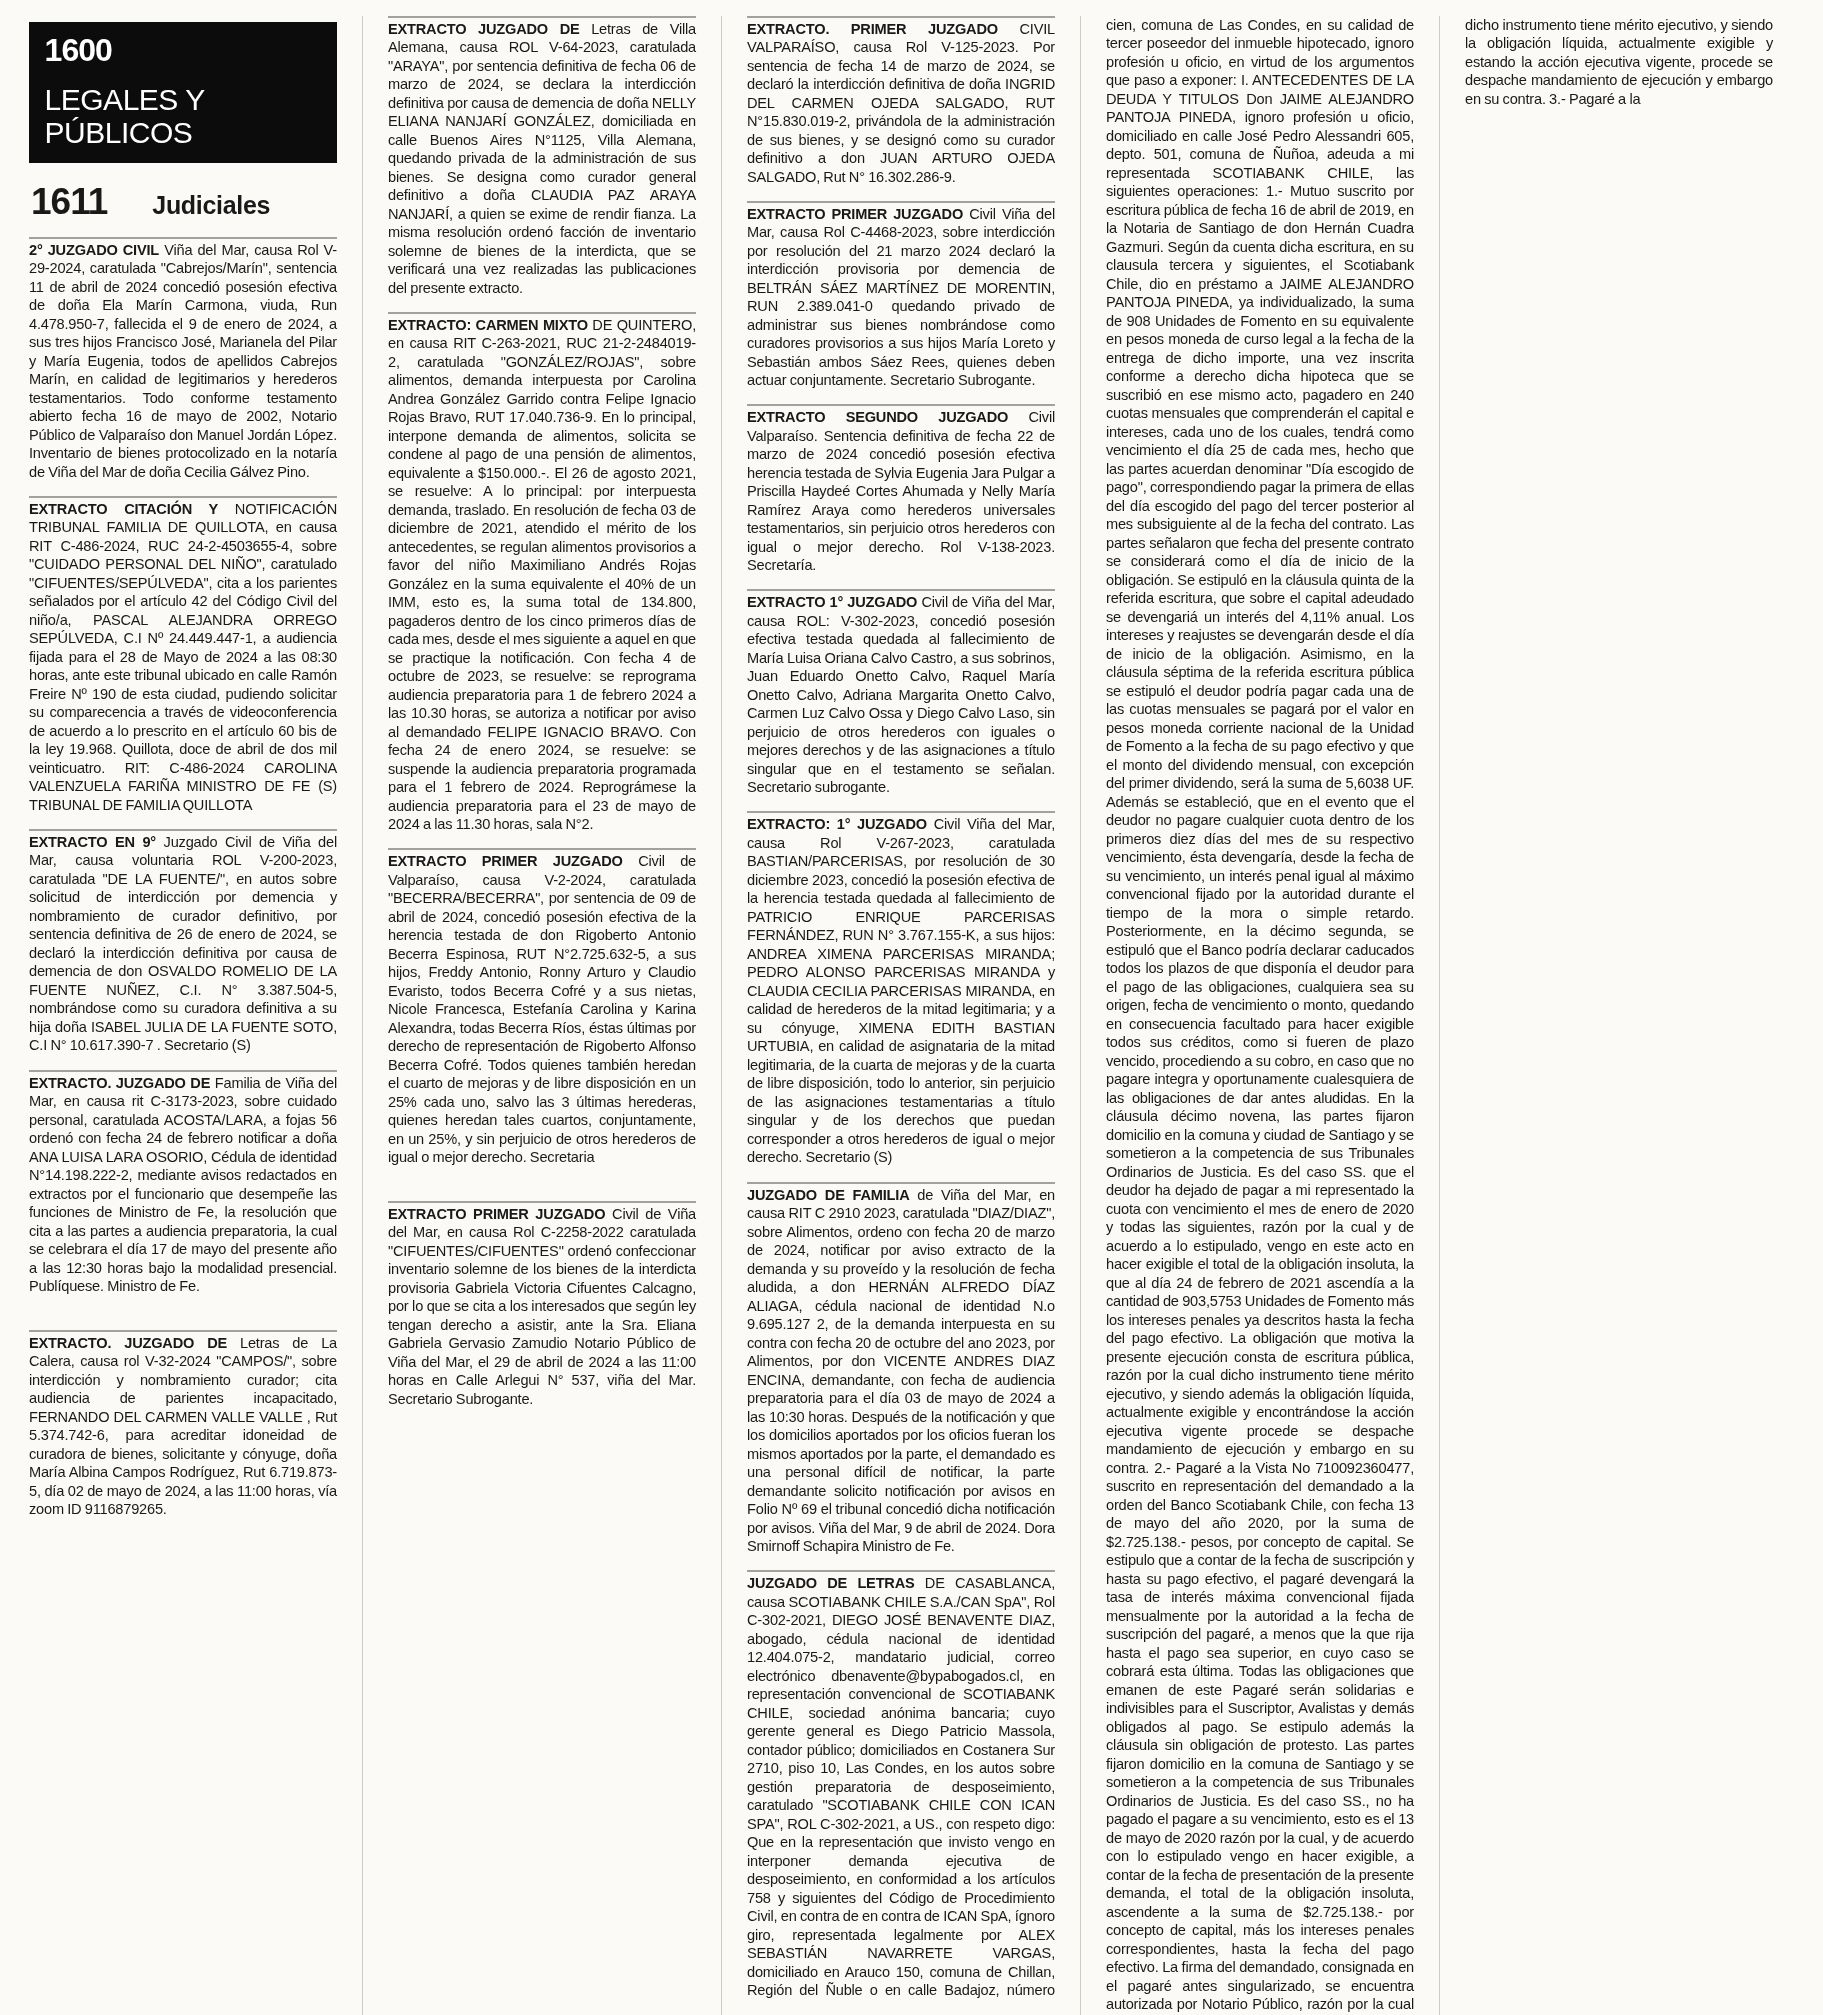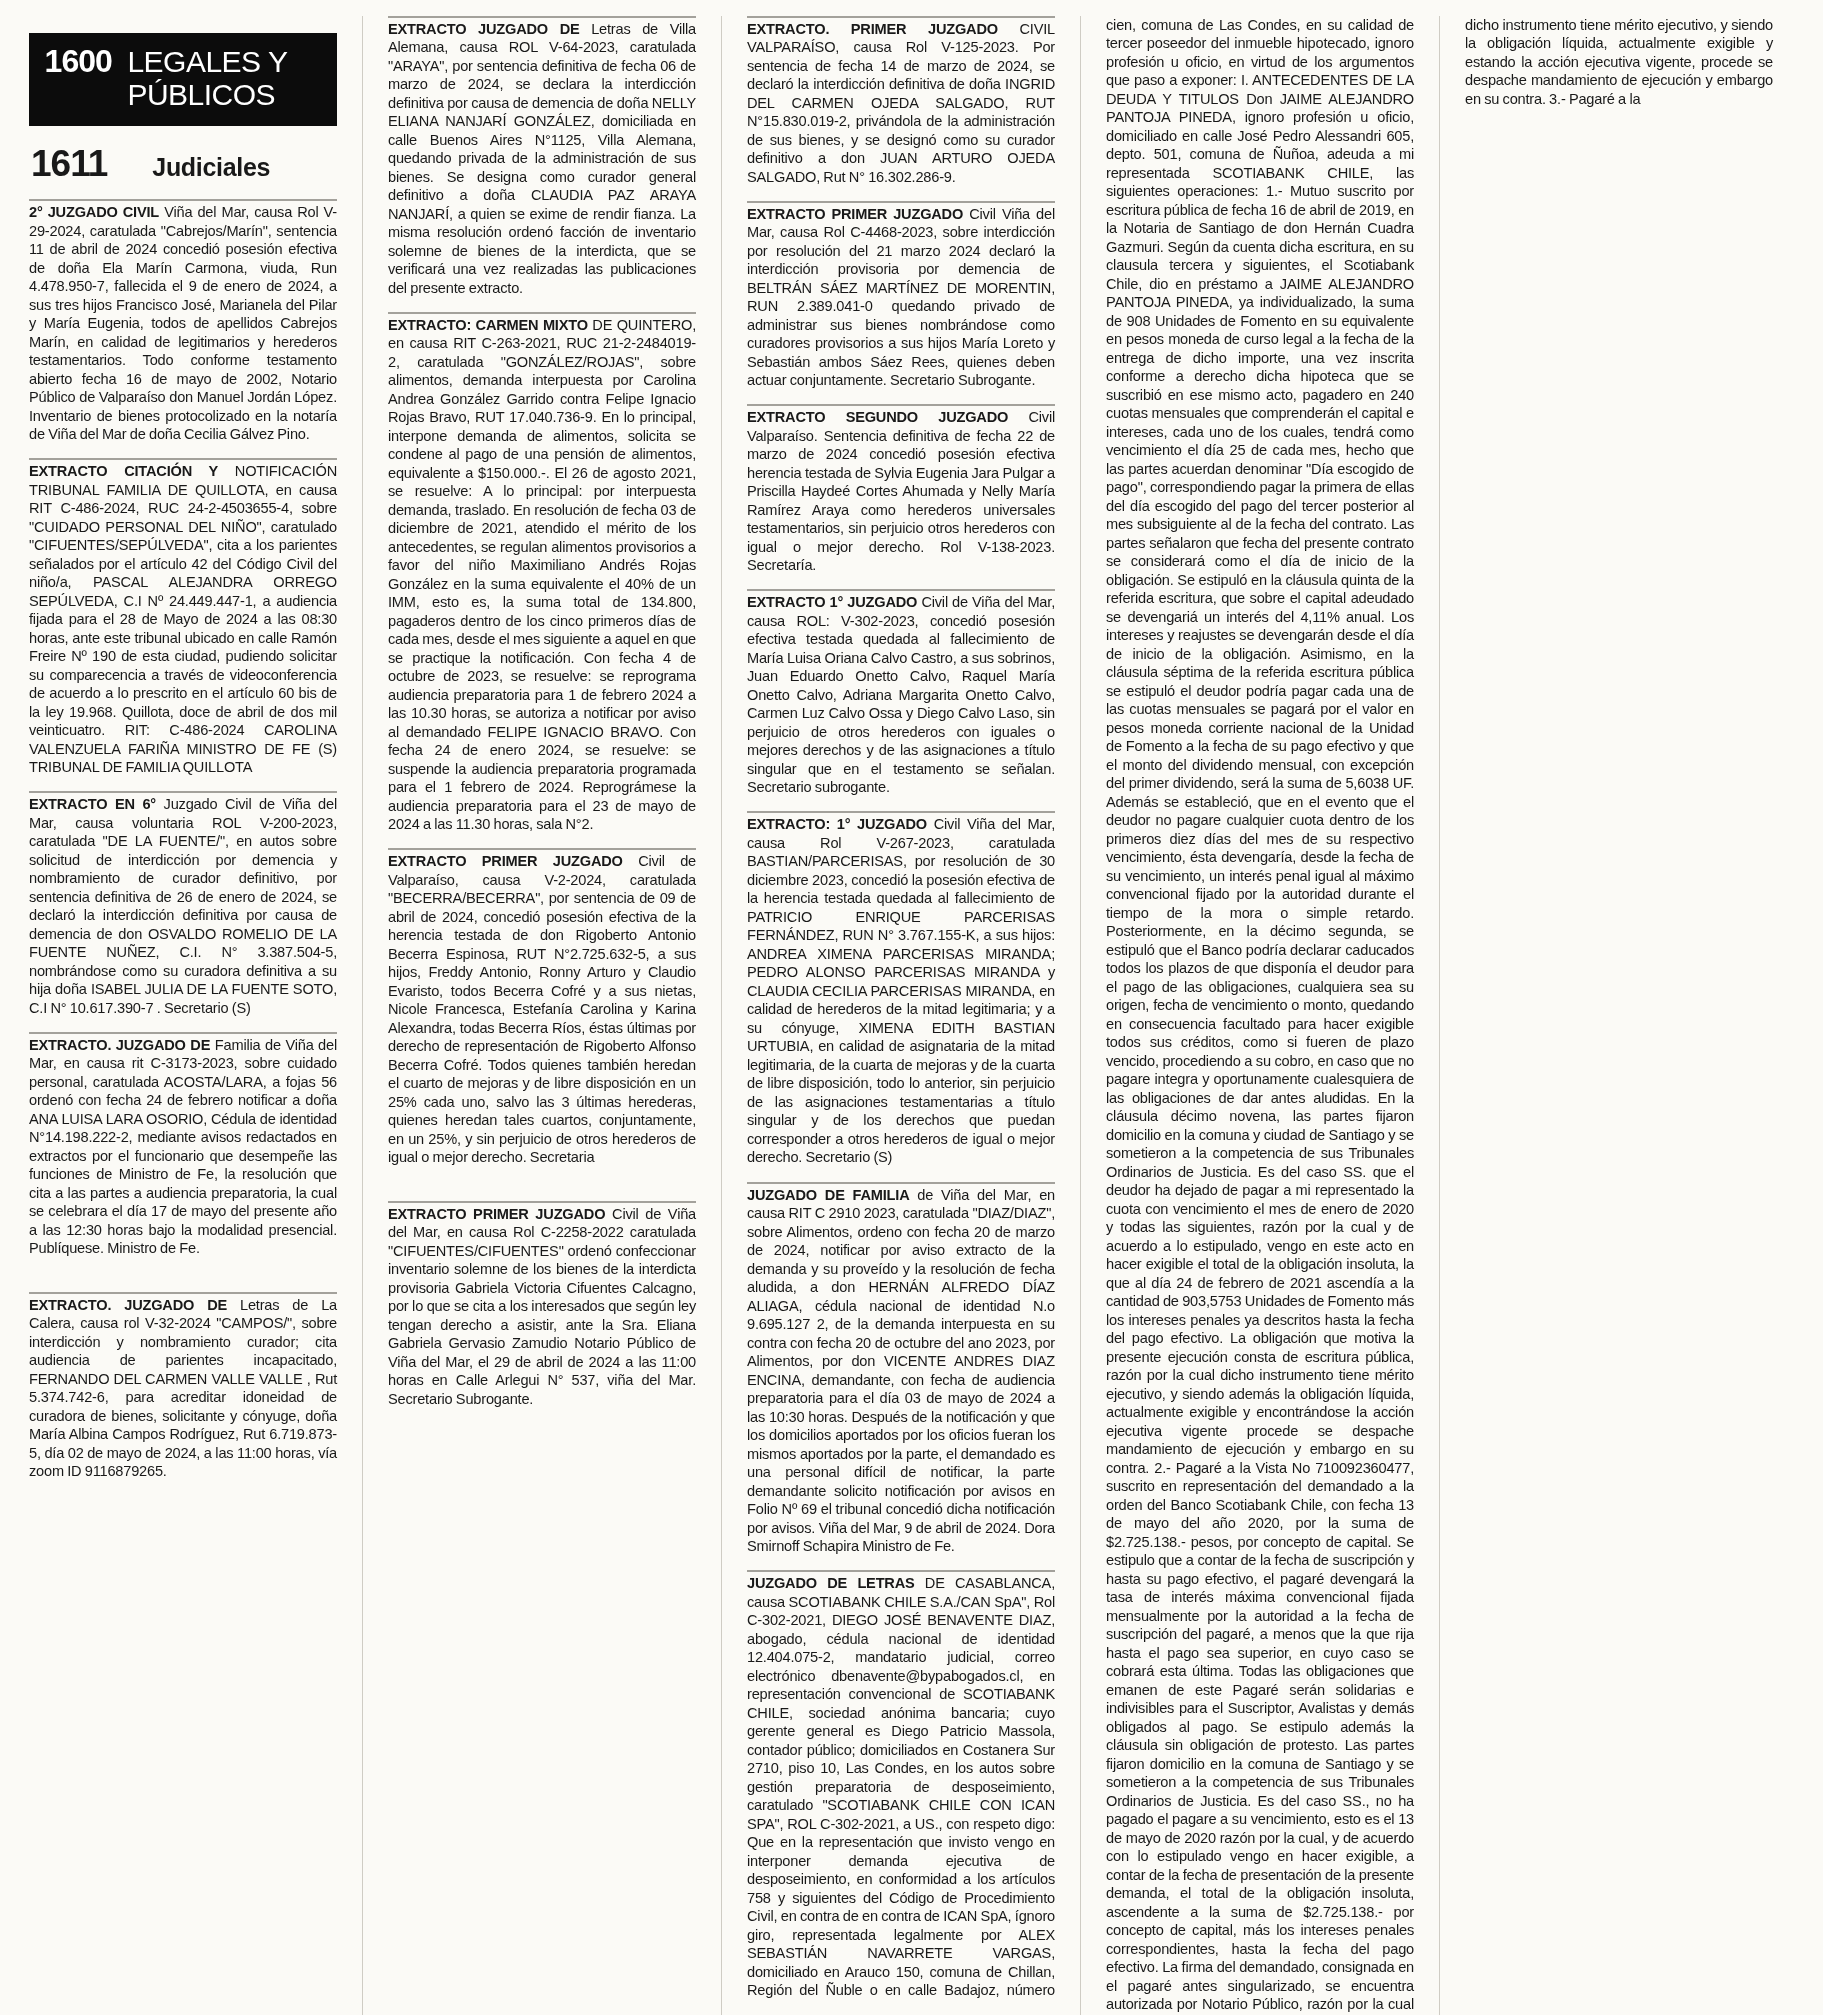--- a/index.html
+++ b/index.html
@@ -19,21 +19,22 @@
     column-gap:51px;
     column-rule:1px solid #cfccc4;
     column-fill:auto;
   }
   
   .masthead{break-inside:avoid;}
   .banner{
     display:flex;align-items:flex-start;gap:15.6px;
     background:#0c0c0c;color:#ffffff;
     padding:12.7px 7.8px 14.6px 15.6px;
-    margin-top:17px;
+    margin-top:6px;
+    flex-direction:column;
   }
   .banner-num{
     font-weight:bold;font-size:32px;line-height:33px;letter-spacing:-1px;
   }
   .banner-title{
     flex:1;text-align:left;
     font-weight:normal;font-size:30px;line-height:33px;letter-spacing:-0.5px;
     white-space:pre-line;
   }
   .subsection{
@@ -83,21 +84,21 @@
       <span class="lead">2° JUZGADO CIVIL</span>
       <span>Viña del Mar, causa Rol V-29-2024, caratulada "Cabrejos/Marín", sentencia 11 de abril de 2024 concedió posesión efectiva de doña Ela Marín Carmona, viuda, Run 4.478.950-7, fallecida el 9 de enero de 2024, a sus tres hijos Francisco José, Marianela del Pilar y María Eugenia, todos de apellidos Cabrejos Marín, en calidad de legitimarios y herederos testamentarios. Todo conforme testamento abierto fecha 16 de mayo de 2002, Notario Público de Valparaíso don Manuel Jordán López. Inventario de bienes protocolizado en la notaría de Viña del Mar de doña Cecilia Gálvez Pino.</span>
     </article>
 
     <article class="notice">
       <span class="lead">EXTRACTO CITACIÓN Y</span>
       <span>NOTIFICACIÓN TRIBUNAL FAMILIA DE QUILLOTA, en causa RIT C-486-2024, RUC 24-2-4503655-4, sobre "CUIDADO PERSONAL DEL NIÑO", caratulado "CIFUENTES/SEPÚLVEDA", cita a los parientes señalados por el artículo 42 del Código Civil del niño/a, PASCAL ALEJANDRA ORREGO SEPÚLVEDA, C.I Nº 24.449.447-1, a audiencia fijada para el 28 de Mayo de 2024 a las 08:30 horas, ante este tribunal ubicado en calle Ramón Freire Nº 190 de esta ciudad, pudiendo solicitar su comparecencia a través de videoconferencia de acuerdo a lo prescrito en el artículo 60 bis de la ley 19.968. Quillota, doce de abril de dos mil veinticuatro. RIT: C-486-2024 CAROLINA VALENZUELA FARIÑA MINISTRO DE FE (S) TRIBUNAL DE FAMILIA QUILLOTA</span>
     </article>
 
     <article class="notice">
-      <span class="lead">EXTRACTO EN 6°</span>
+      <span class="lead">EXTRACTO EN 9°</span>
       <span>Juzgado Civil de Viña del Mar, causa voluntaria ROL V-200-2023, caratulada "DE LA FUENTE/", en autos sobre solicitud de interdicción por demencia y nombramiento de curador definitivo, por sentencia definitiva de 26 de enero de 2024, se declaró la interdicción definitiva por causa de demencia de don OSVALDO ROMELIO DE LA FUENTE NUÑEZ, C.I. N° 3.387.504-5, nombrándose como su curadora definitiva a su hija doña ISABEL JULIA DE LA FUENTE SOTO, C.I N° 10.617.390-7 . Secretario (S)</span>
     </article>
 
     <article class="notice">
       <span class="lead">EXTRACTO. JUZGADO DE</span>
       <span>Familia de Viña del Mar, en causa rit C-3173-2023, sobre cuidado personal, caratulada ACOSTA/LARA, a fojas 56 ordenó con fecha 24 de febrero notificar a doña ANA LUISA LARA OSORIO, Cédula de identidad N°14.198.222-2, mediante avisos redactados en extractos por el funcionario que desempeñe las funciones de Ministro de Fe, la resolución que cita a las partes a audiencia preparatoria, la cual se celebrara el día 17 de mayo del presente año a las 12:30 horas bajo la modalidad presencial. Publíquese. Ministro de Fe.</span>
     </article>
 
     <article class="notice col-break">
       <span class="lead">EXTRACTO. JUZGADO DE</span>

